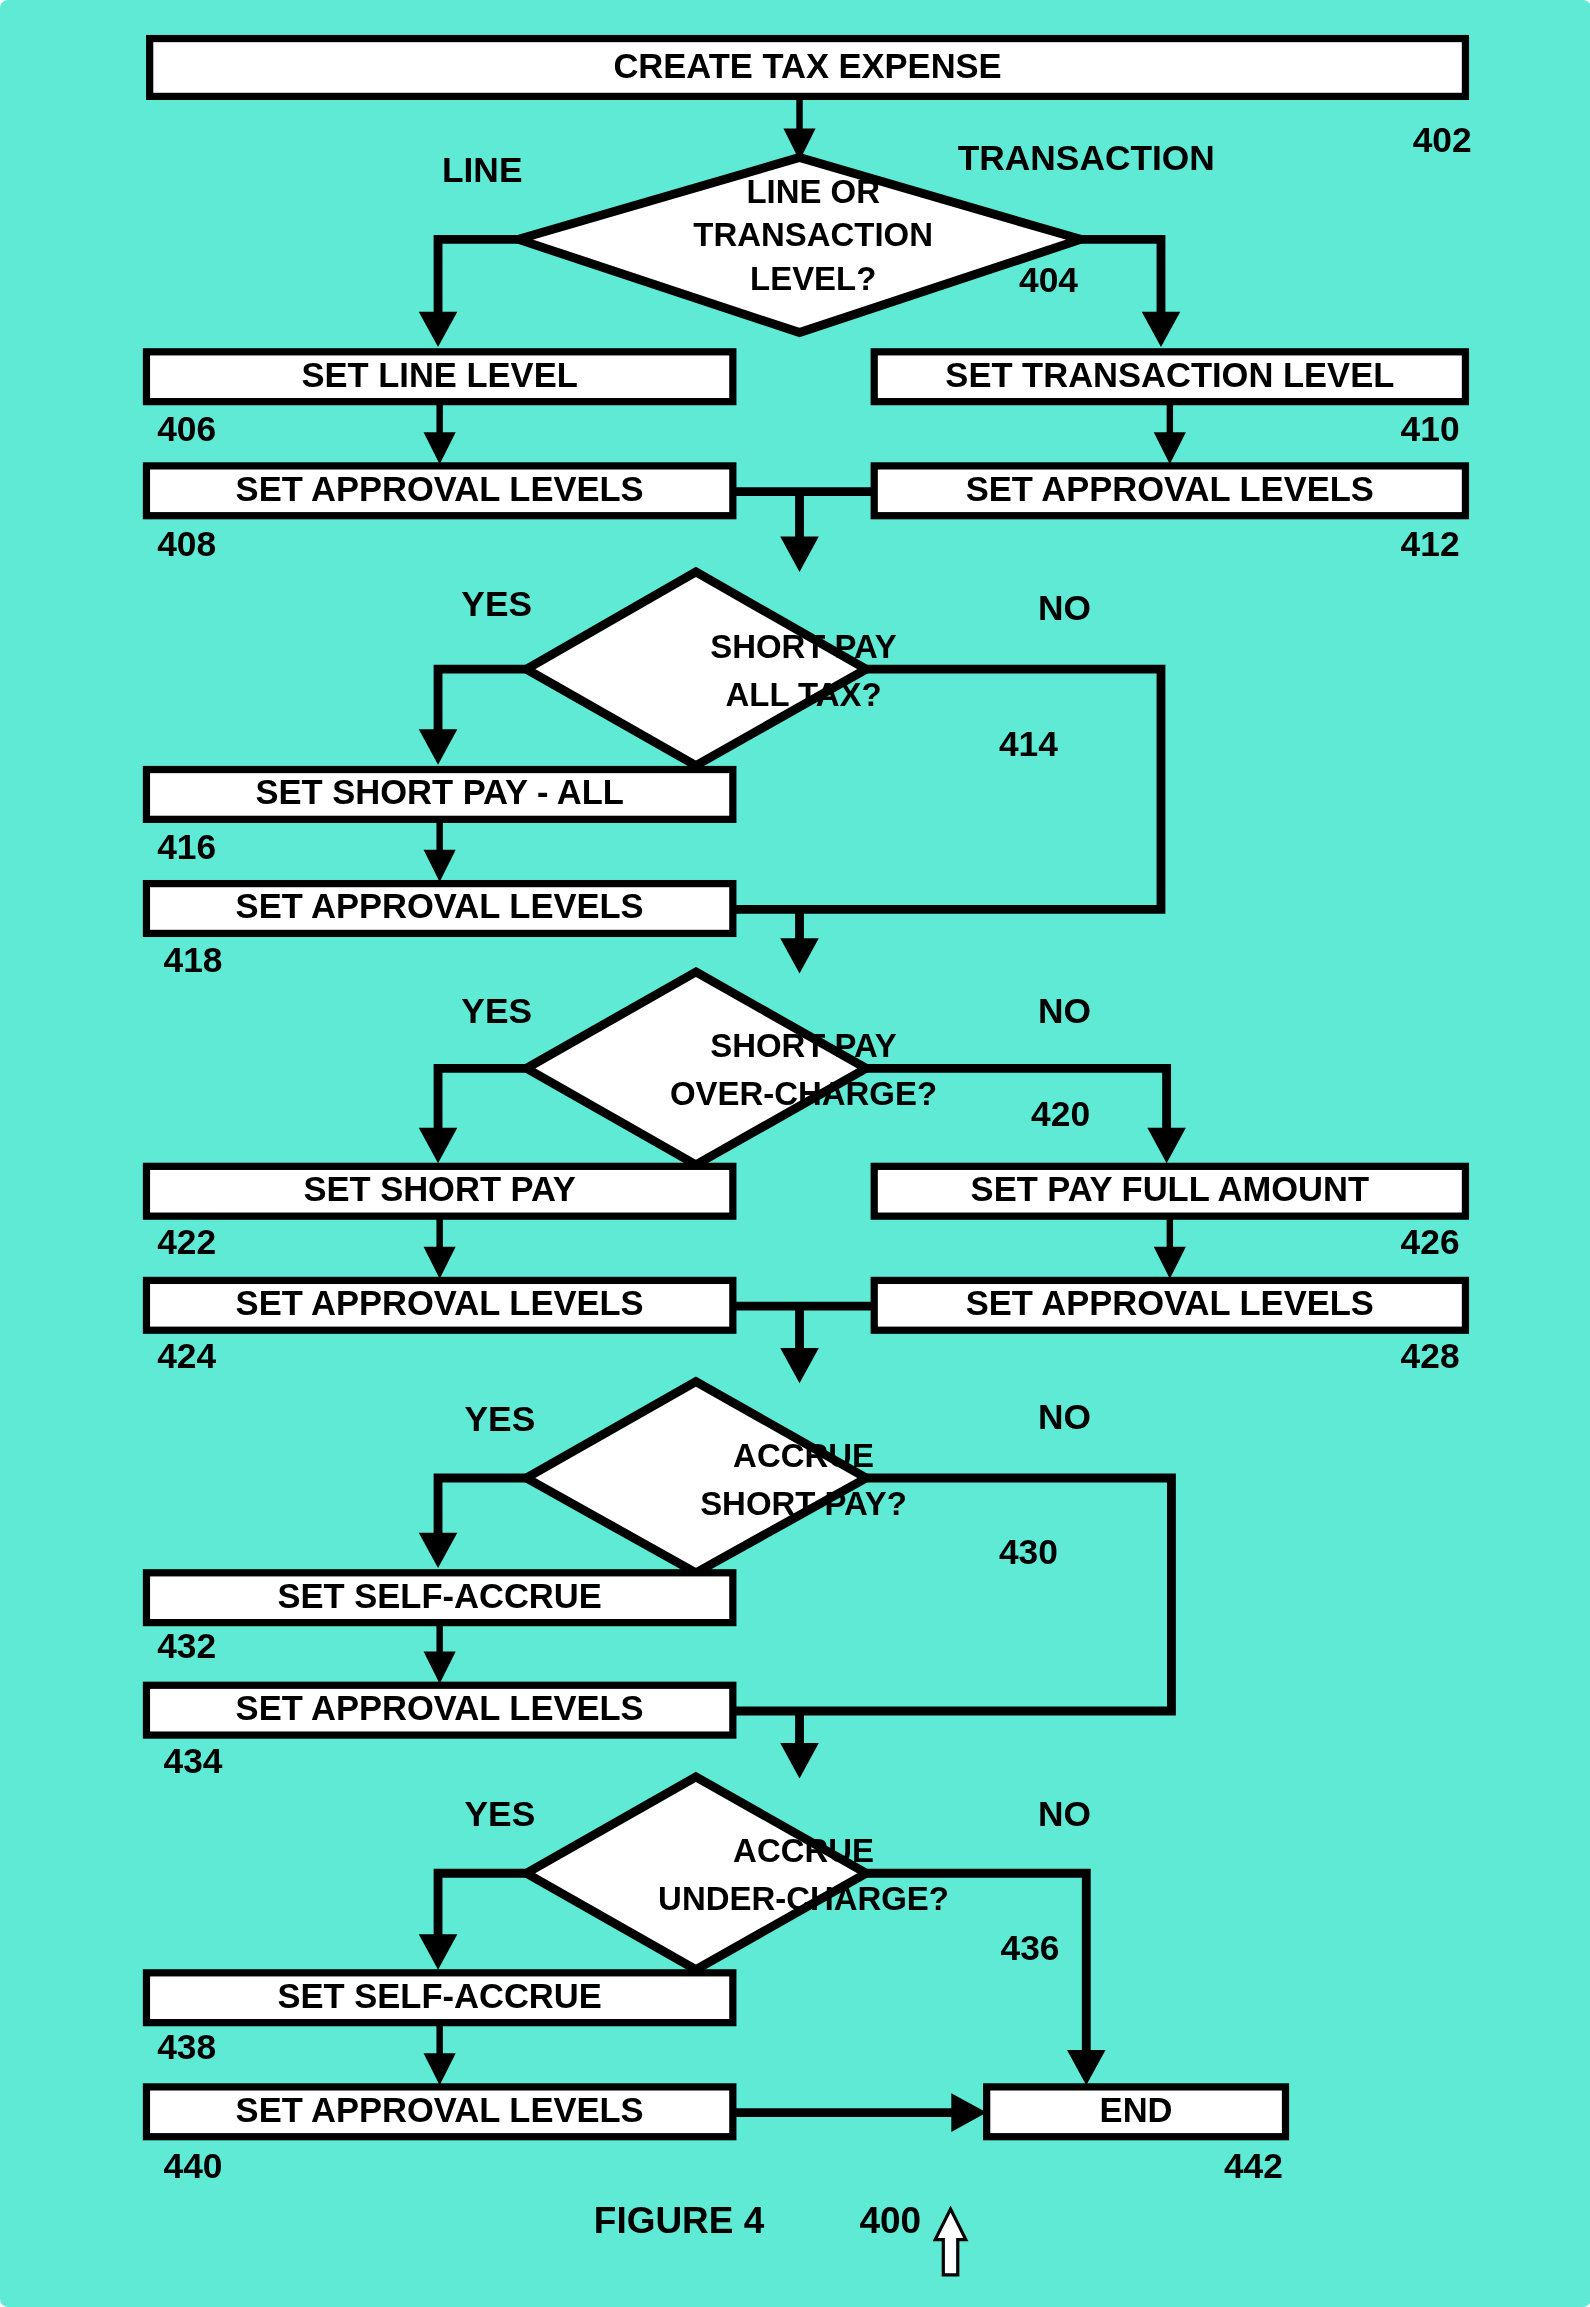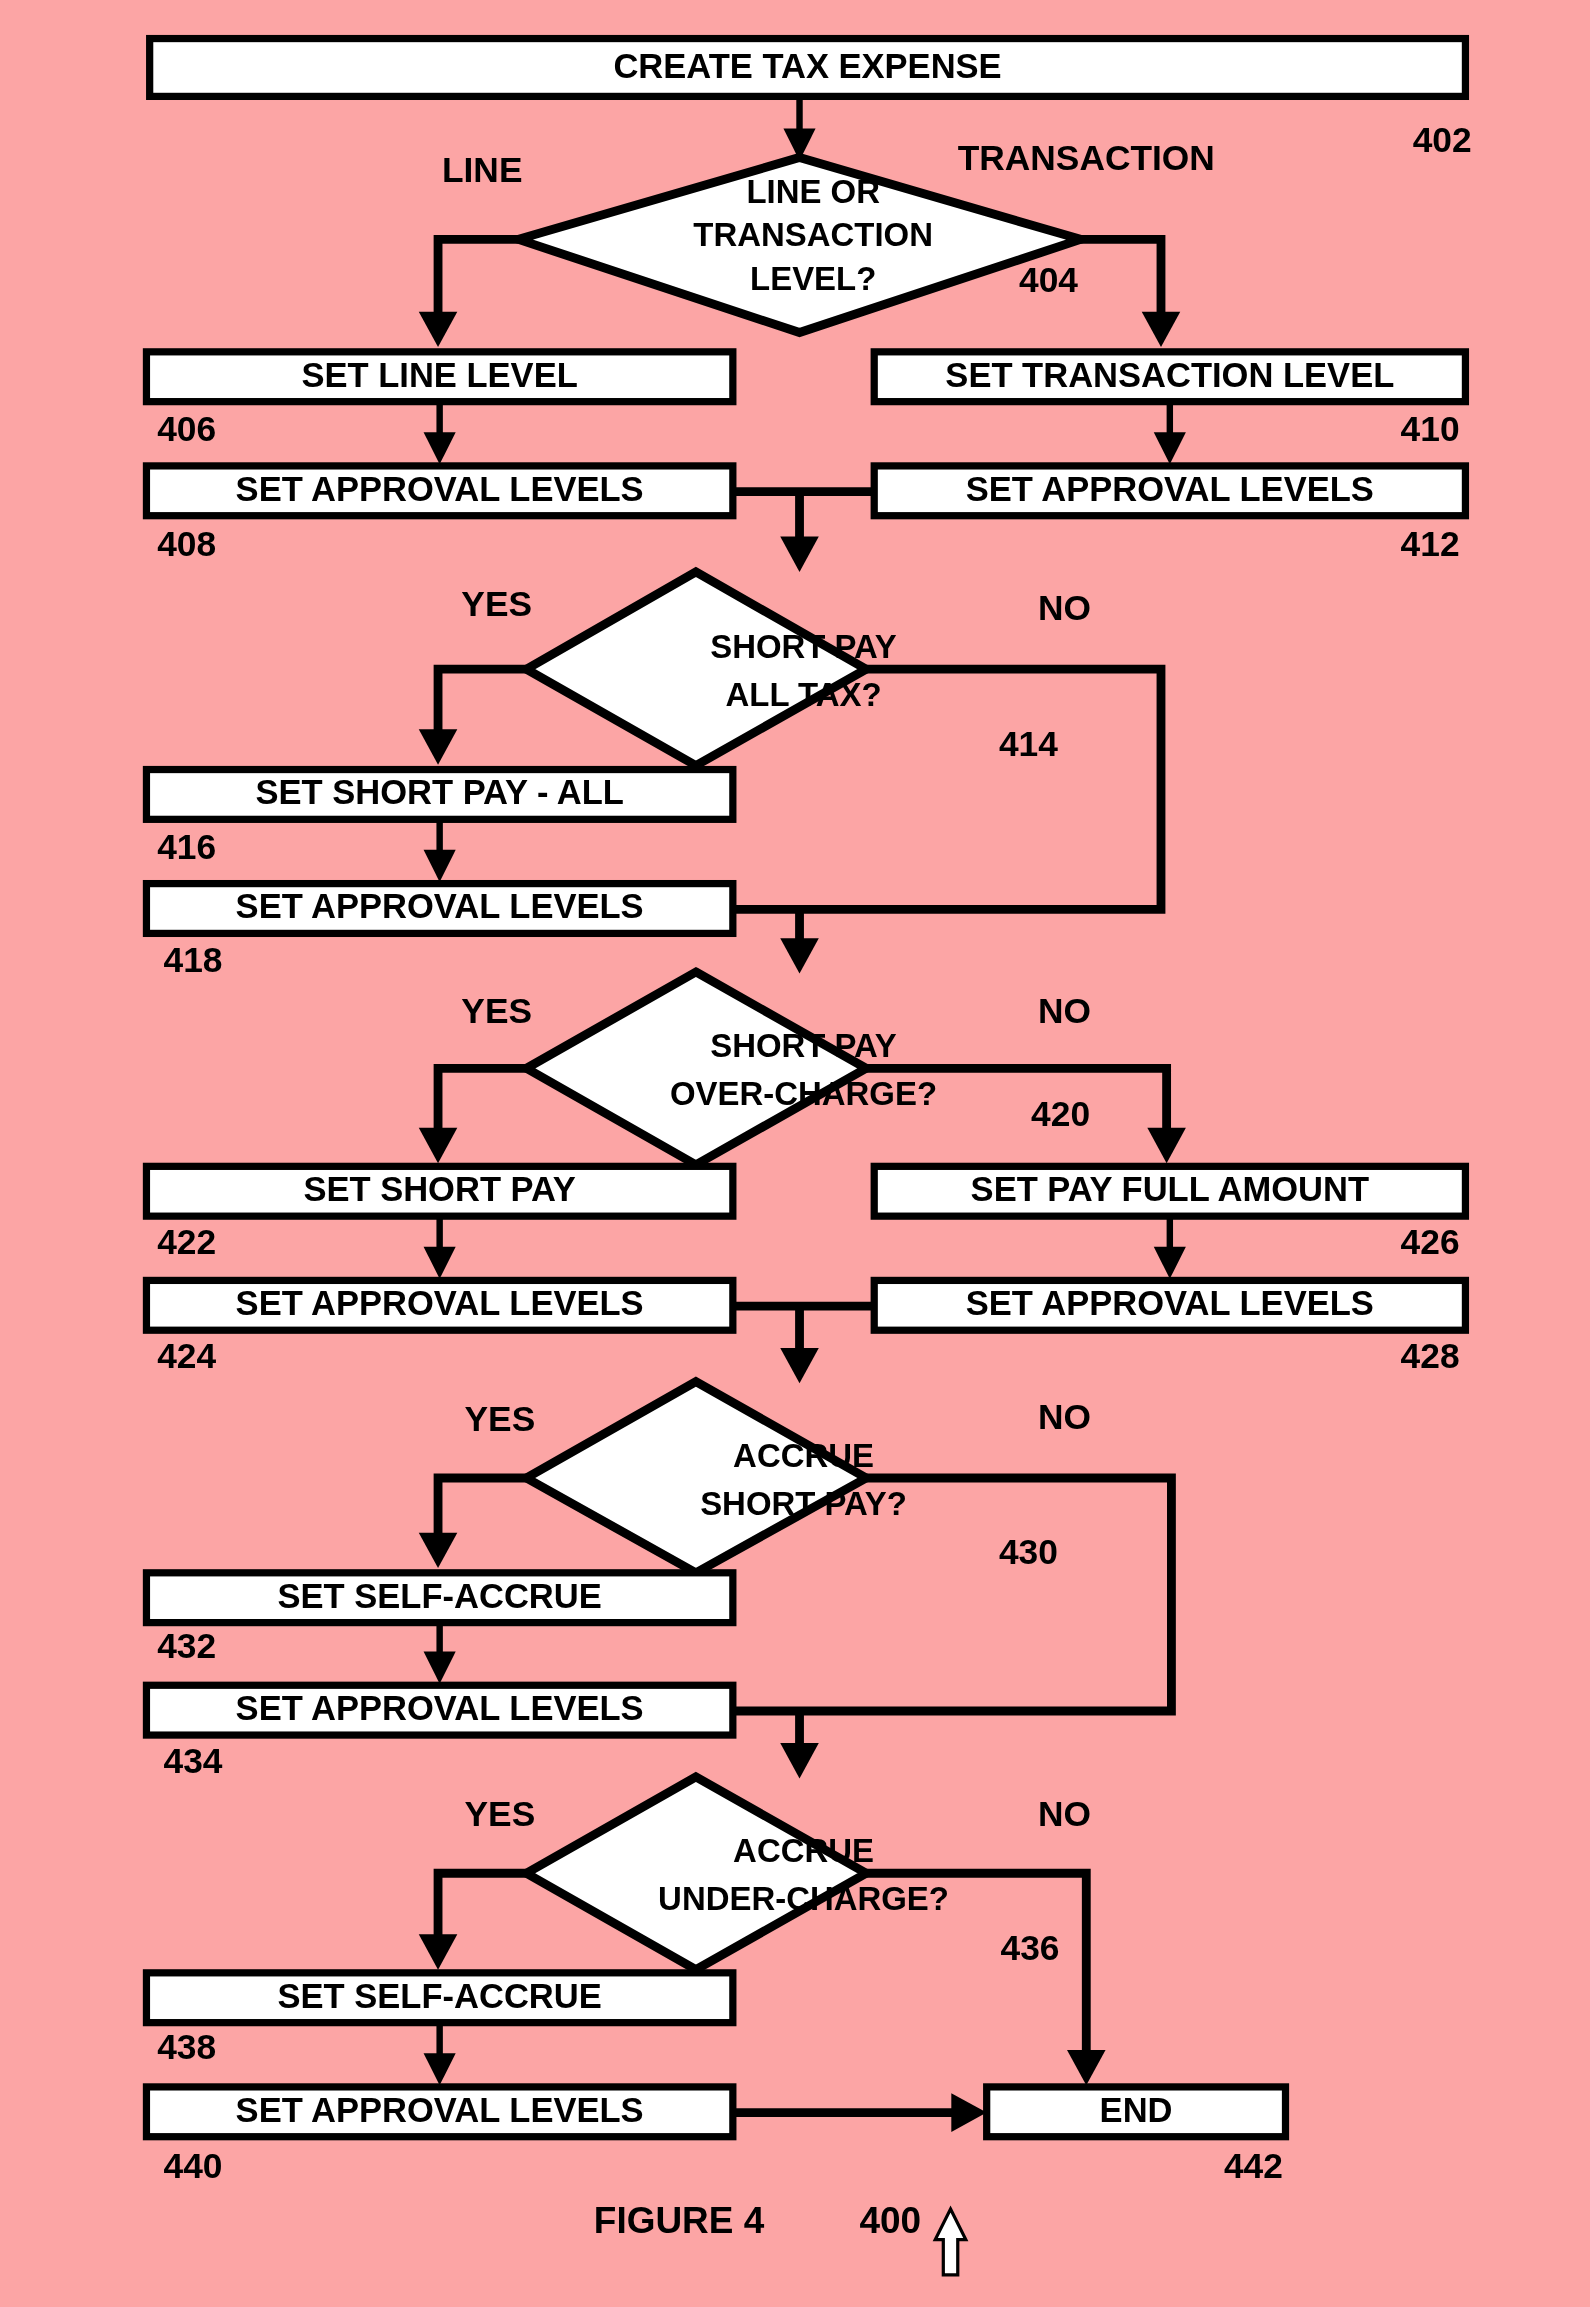--- a/index.html
+++ b/index.html
@@ -4,22 +4,23 @@
 <style>
   html, body {
     margin: 0;
     padding: 0;
     background: #ffffff;
   }
   #figure-root {
     position: relative;
     width: 1591px;
     height: 2307px;
-    background: #fca5a5;
-    font-family: "Liberation Sans", sans-serif;
+    background: #5eead4;
+    font-family: "Liberation Sans", sans-serif;
+    border-radius: 8px;
   }
   svg#flow {
     position: absolute;
     top: 0;
     left: 0;
     width: 1591px;
     height: 2307px;
     display: block;
   }
   .shape-stroke {

